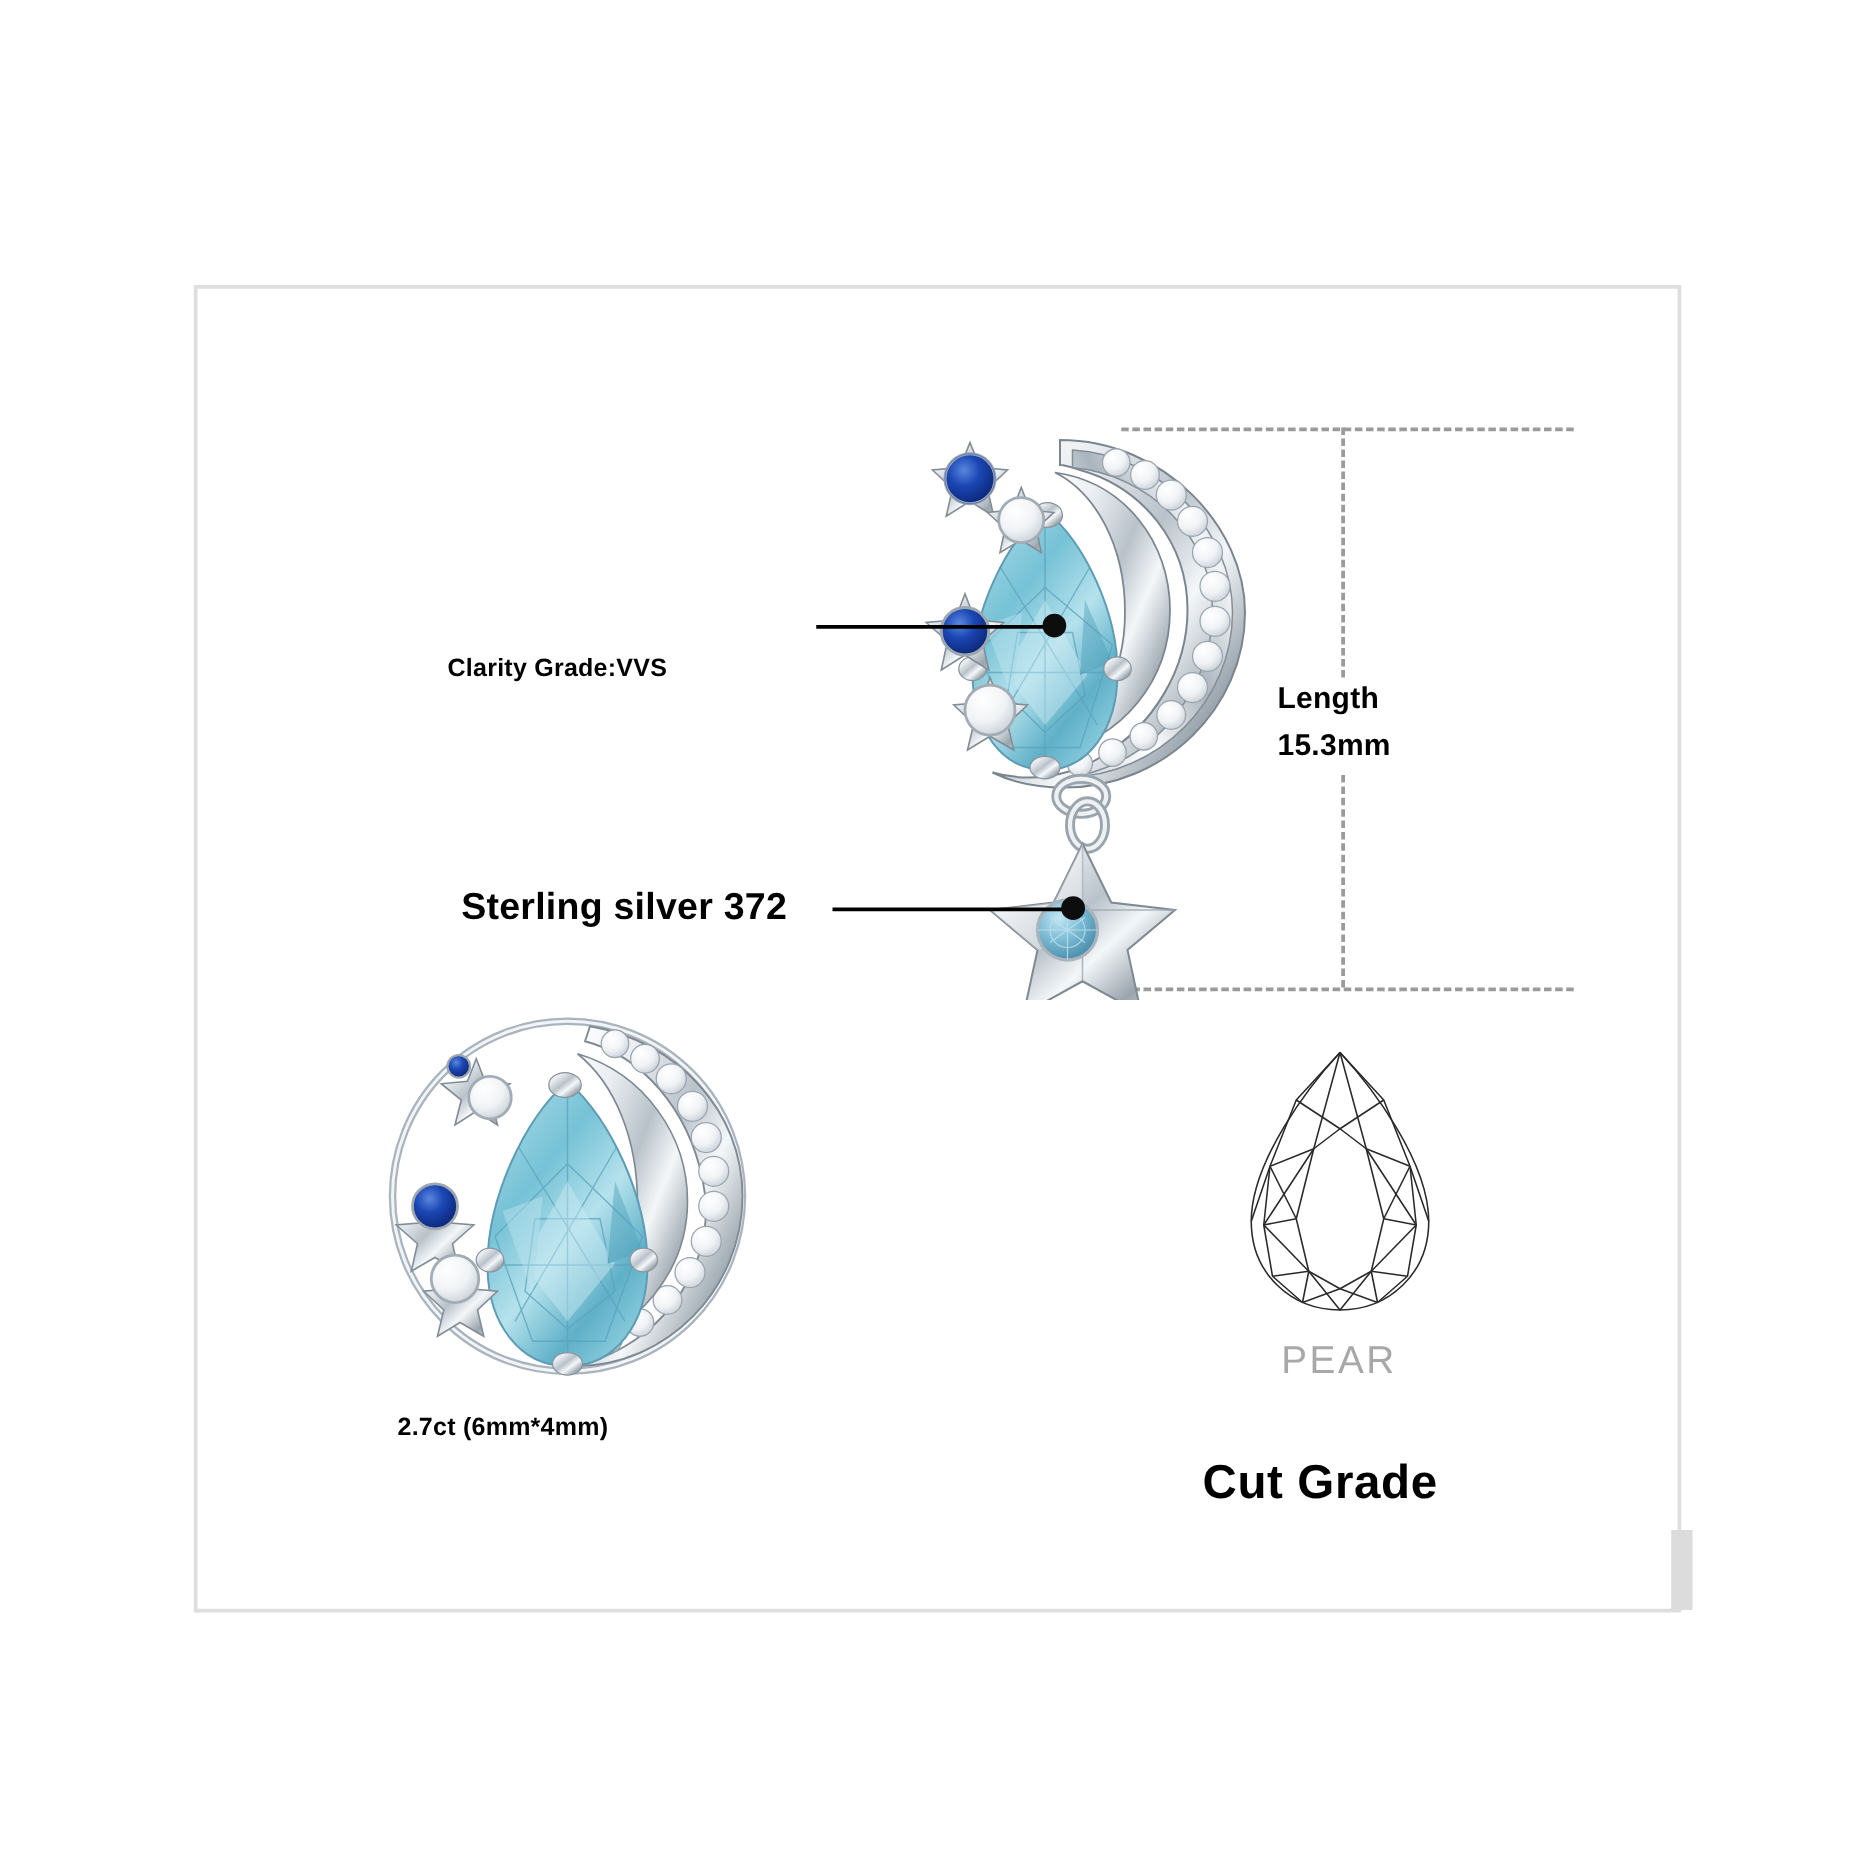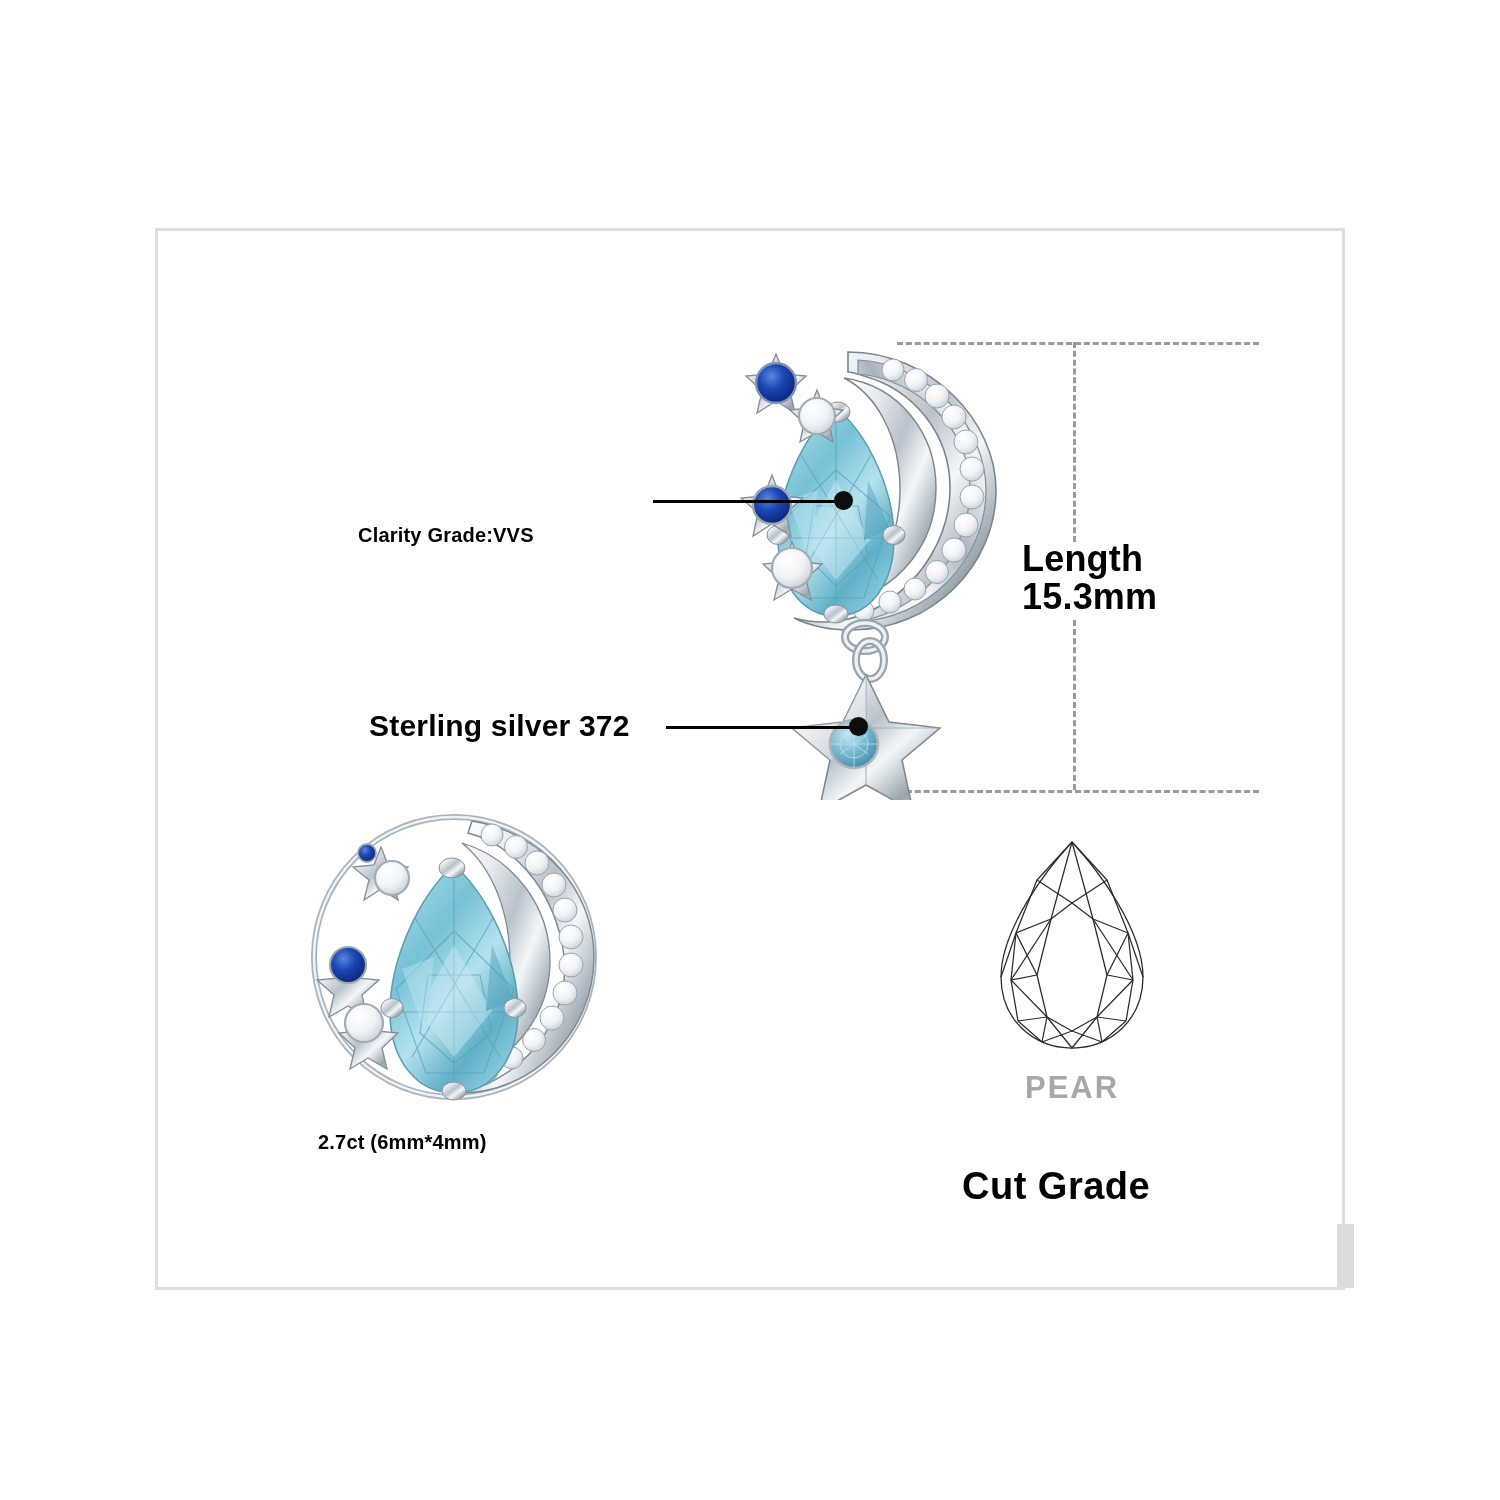--- a/index.html
+++ b/index.html
@@ -17,23 +17,23 @@
   .dash-v{position:absolute;width:0;border-left:3px dashed #9a9a9a;}
 
   
   .leader{position:absolute;height:0;border-top:3px solid #000;}
   .leader-dot{position:absolute;width:19px;height:19px;border-radius:50%;background:#0d0d0d;}
 
   
   .lbl{position:absolute;font-weight:bold;color:#000;letter-spacing:.2px;white-space:nowrap;}
   .lbl-clarity{left:358px;top:480px;font-size:20px;margin-top:44px;}
   .lbl-silver{left:369px;top:709px;font-size:30px;}
-  .lbl-len{left:1022px;top:540px;font-size:36px;line-height:38px;text-align:left;}
+  .lbl-len{left:1022px;top:540px;font-size:24px;line-height:38px;text-align:left;}
   .lbl-ct{left:318px;top:1131px;font-size:20px;}
-  .lbl-pear{position:absolute;left:1025px;top:1070px;font-size:31px;color:#a8a8a8;font-weight:bold;letter-spacing:2px;}
+  .lbl-pear{position:absolute;left:1025px;top:1070px;font-size:31px;color:#a8a8a8;font-weight:normal;letter-spacing:2px;}
   .lbl-cut{position:absolute;left:962px;top:1123px;font-size:38px;color:#000;font-weight:bold;letter-spacing:.5px;margin-top:42px;}
 
   
   .art{position:absolute;}
   .art svg{display:block;}
   .gem-diagram{position:absolute;left:985px;top:835px;width:175px;height:220px;}
 </style>
 </head>
 <body>
 

